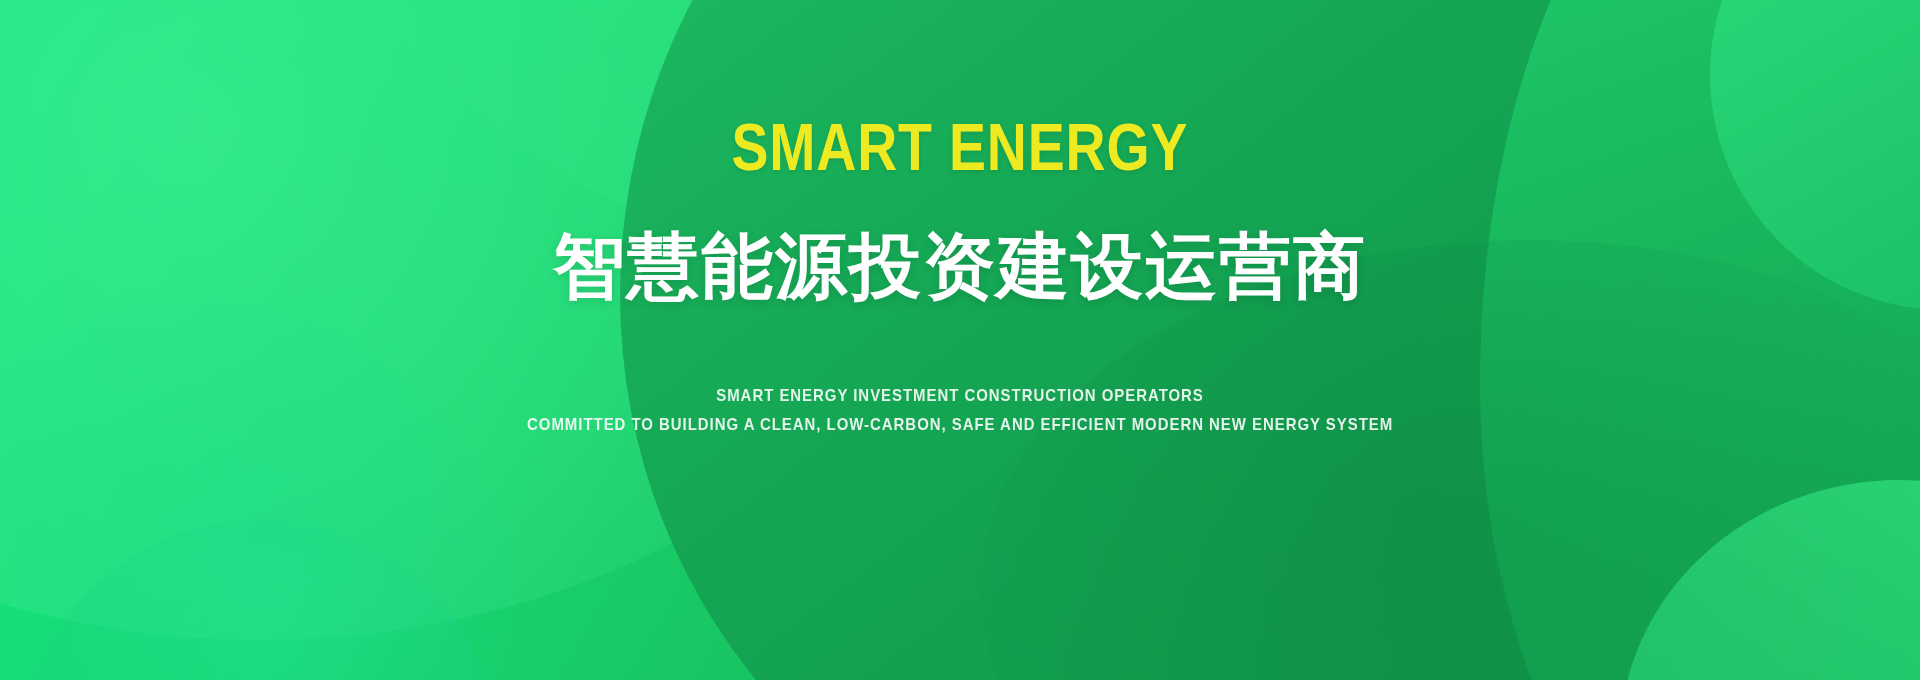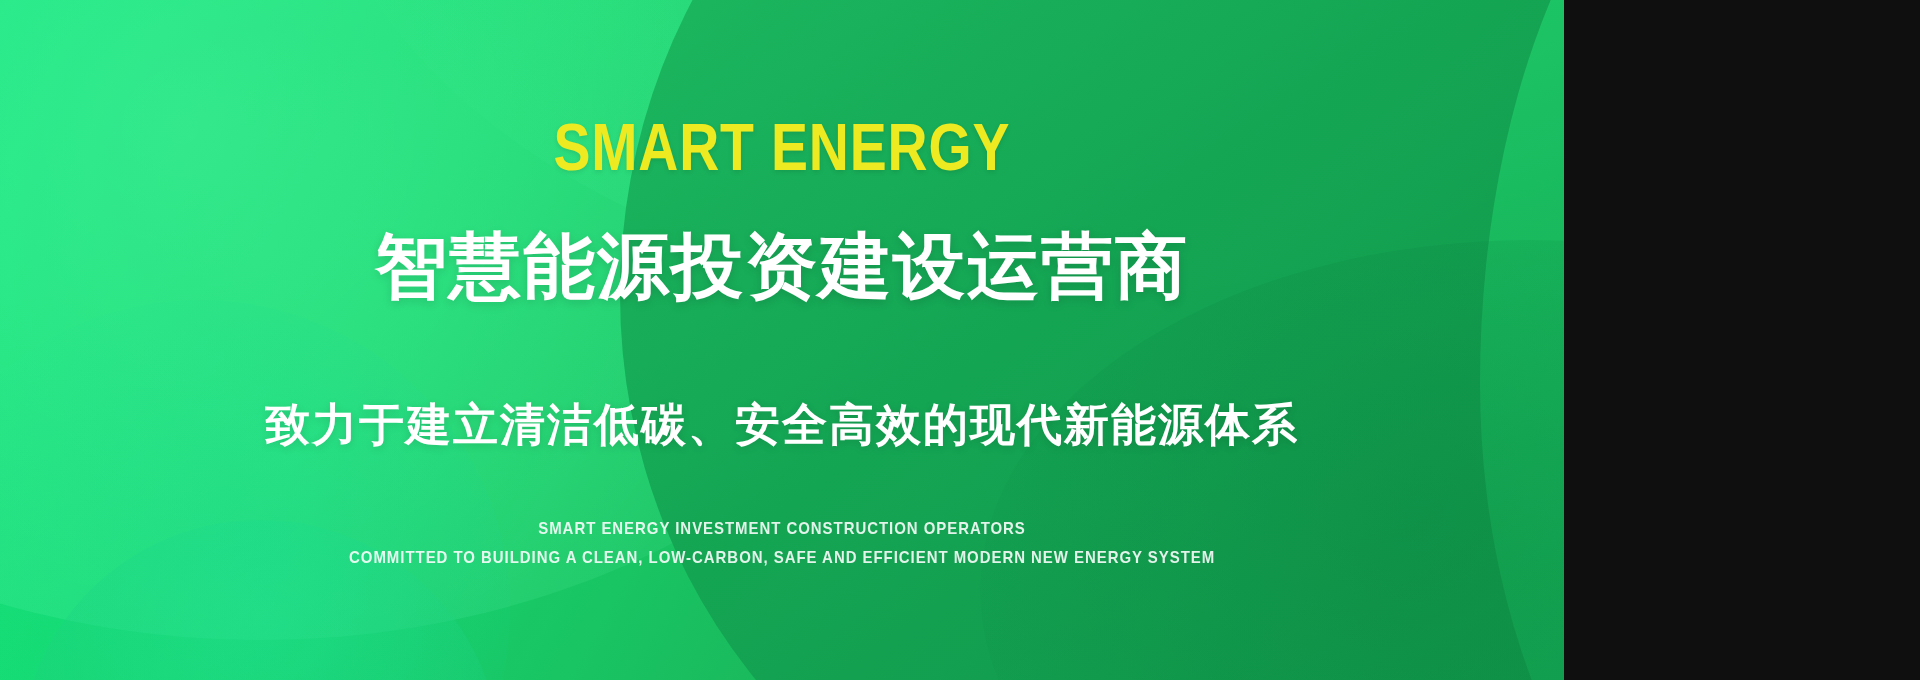--- a/index.html
+++ b/index.html
@@ -2,21 +2,21 @@
 <html><head>
 <meta charset="utf-8">
 <style>
   html, body {
     margin: 0;
     padding: 0;
     background: #0f0f0f;
   }
   #banner {
     position: relative;
-    width: 1564px;
+    width: 1920px;
     height: 680px;
     overflow: hidden;
     font-family: "Liberation Sans", "DejaVu Sans", sans-serif;
     background: linear-gradient(120deg, #13e57c 0%, #17d96f 28%, #1ab95c 60%, #10a24b 100%);
   }
 
   
   .blob {
     position: absolute;
     border-radius: 50%;
@@ -170,20 +170,19 @@
   <div class="blob" id="blob-bottomleft"></div>
   <div class="blob" id="blob-left-teal"></div>
   <div class="blob" id="blob-vignette"></div>
 
   <div id="content">
 
     <div class="eyebrow">SMART ENERGY</div>
 
     <h1 class="headline-cn">智慧能源投资建设运营商</h1>
 
-    <h2 class="subhead-cn">致力于建立清洁低碳、安全高效的现代新能源体系</h2>
 
     <div class="micro-en" id="micro-en-1">SMART ENERGY INVESTMENT CONSTRUCTION OPERATORS</div>
 
     <div class="micro-en" id="micro-en-2">COMMITTED TO BUILDING A CLEAN, LOW-CARBON, SAFE AND EFFICIENT MODERN NEW ENERGY SYSTEM</div>
 
   </div>
 </div>
 
 </body></html>

